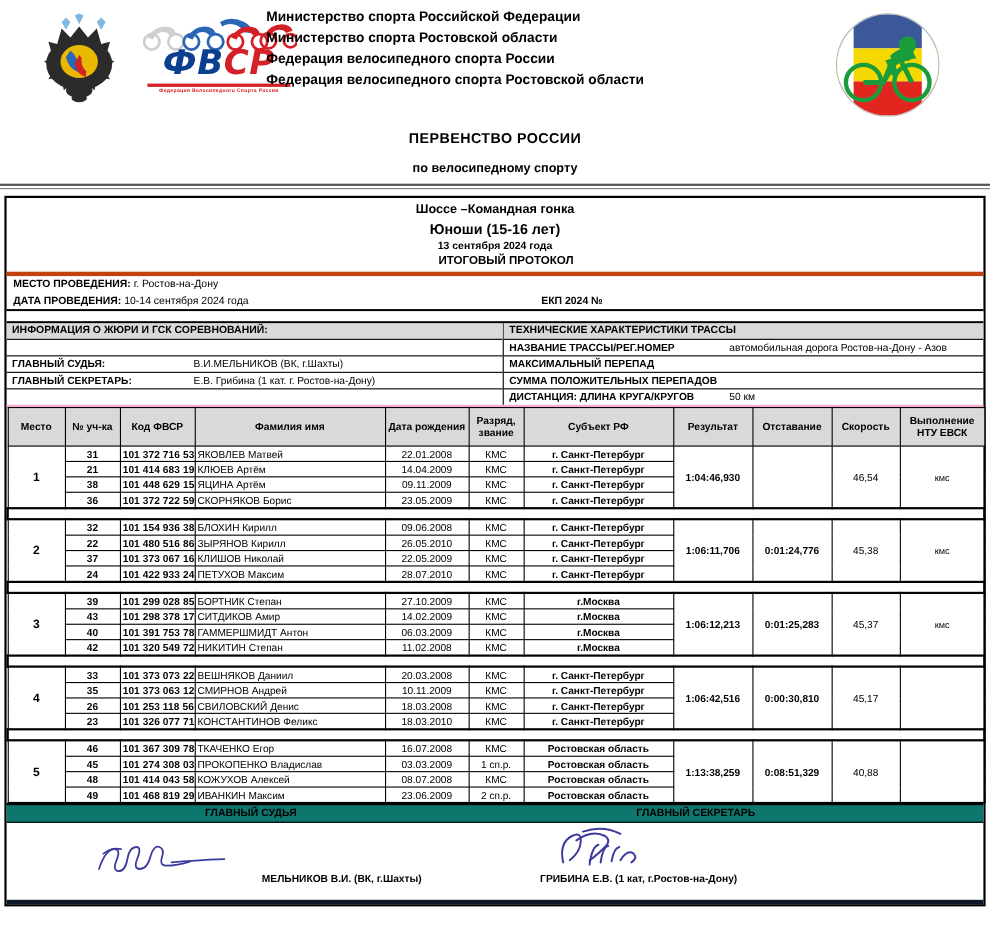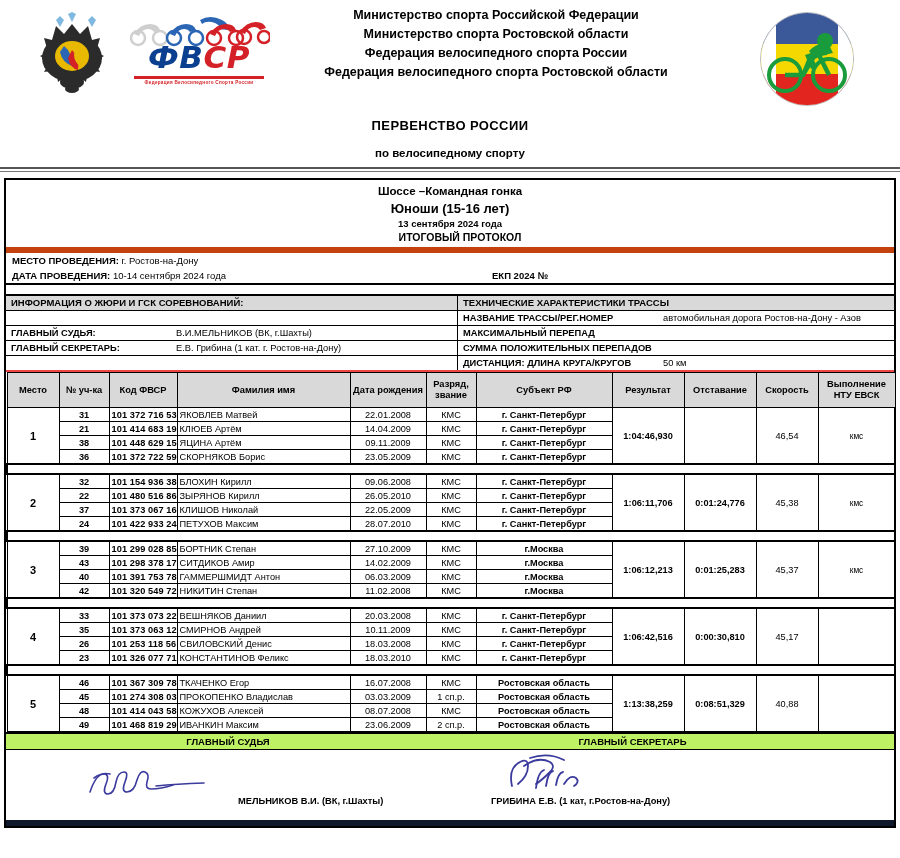--- a/index.html
+++ b/index.html
@@ -69,24 +69,24 @@
     width: 146px;
     text-align: center;
     font-size: 4.6px;
     color: #d42027;
     font-weight: bold;
     letter-spacing: 0.3px;
   }
 
   .org-lines {
     position: absolute;
-    left: 256px;
+    left: 242px;
     top: 6px;
     width: 480px;
-    text-align: center;
+    text-align: left;
   }
   .org-lines div {
     font-size: 12.5px;
     font-weight: bold;
     line-height: 19px;
     white-space: nowrap;
   }
 
   .logo-right {
     position: absolute;
@@ -123,21 +123,21 @@
 
   
   .frame {
     margin: 6px 4px 0 4px;
     border: 2px solid #000;
     border-top-width: 2px;
   }
 
   .band {
     text-align: center;
-    border-bottom: 6px solid #c2410c;
+    border-bottom: 4px solid #c2410c;
   }
   .band .r1 { font-size: 11.5px; font-weight: bold; padding: 5px 0 2px; }
   .band .r2 { font-size: 13px; font-weight: bold; padding: 2px 0 1px; }
   .band .r3 { font-size: 9.5px; font-weight: bold; padding: 1px 0 1px; }
   .band .r4 { font-size: 10.5px; font-weight: bold; padding: 1px 0 4px; margin-left: 20px; }
 
   .venue {
     border-bottom: 2px solid #000;
   }
   .venue-row {
@@ -150,21 +150,21 @@
   .venue-row .vr { flex: 1; }
   .venue-row .vl .val, .venue-row .vr .val { font-weight: normal; }
 
   .gap-strip {
     height: 9px;
     border-bottom: 2px solid #000;
     background: #fff;
   }
 
   
-  .info-wrap { display: flex; border-bottom: 2px solid #ef4444; }
+  .info-wrap { display: flex; border-bottom: 2px solid #f9a8d4; }
   .info-left { width: 451px; border-right: 1px solid #000; }
   .info-right { flex: 1; }
 
   .hdr-shade {
     background: #d9d9d9;
     font-size: 9.5px;
     font-weight: bold;
     line-height: 14px;
     padding-left: 5px;
     border-bottom: 1px solid #000;
@@ -234,34 +234,34 @@
     border-top: 2px solid #000;
     border-bottom: 2px solid #000;
     background: #fff;
     padding: 0;
   }
   tr.grp-first td { border-top: 1px solid #000; }
 
   
   .sig-band {
     display: flex;
-    background: #bef264;
+    background: #0f766e;
     border-top: 2px solid #000;
     border-bottom: 1px solid #000;
     font-size: 9.5px;
     font-weight: bold;
     line-height: 15px;
   }
   .sig-band .s1 { width: 50%; text-align: center; }
   .sig-band .s2 { width: 50%; text-align: center; padding-right: 79px; box-sizing: border-box;}
 
   .sig-area {
     position: relative;
     height: 70px;
-    border-bottom: 6px solid #0f172a;
+    border-bottom: 4px solid #0f172a;
   }
   .sig-name {
     position: absolute;
     top: 46px;
     font-size: 9.3px;
     font-weight: bold;
     white-space: nowrap;
   }
   .sig-name.n1 { left: 232px; }
   .sig-name.n2 { left: 485px; }

